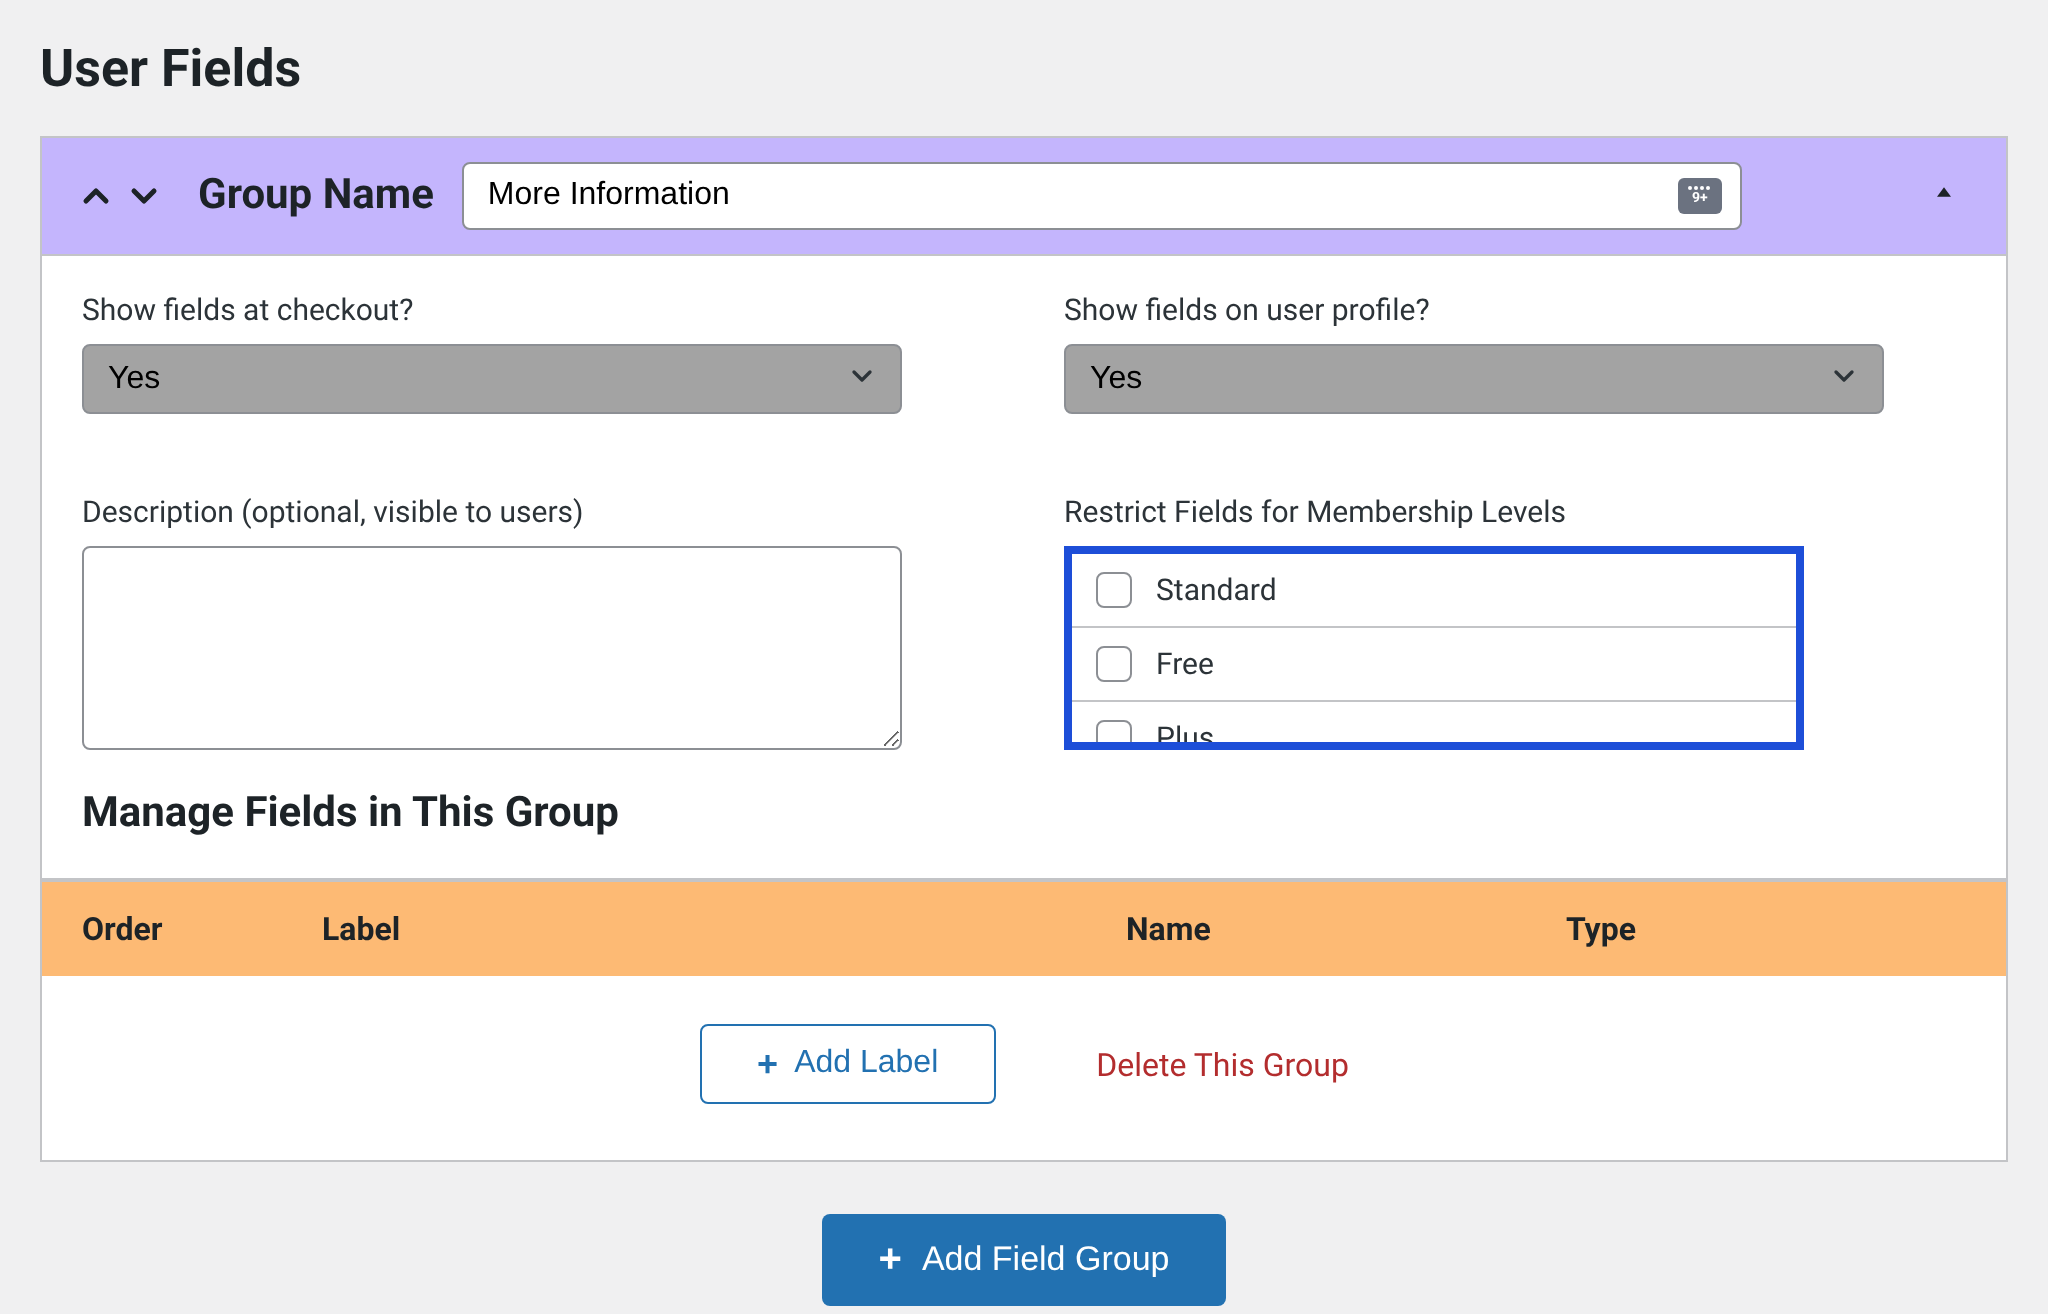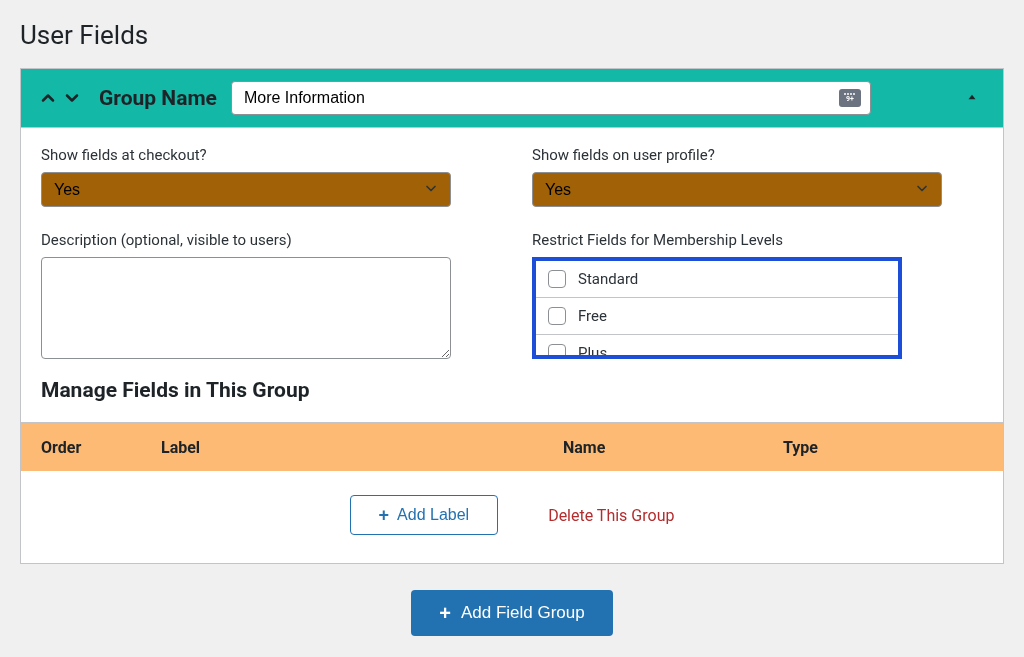--- a/index.html
+++ b/index.html
@@ -9,33 +9,33 @@
     }
     body {
       font-family: -apple-system, BlinkMacSystemFont, "Segoe UI", Roboto, sans-serif;
       background: #f0f0f1;
       padding: 20px;
       color: #1d2327;
       font-size: 14px;
     }
     h1 {
       font-size: 26px;
-      font-weight: 400;
+      font-weight: 700;
       color: #1d2327;
       margin-bottom: 18px;
     }
     .panel {
       background: #fff;
       border: 1px solid #c3c4c7;
     }
     .group-header {
       display: flex;
       align-items: center;
       padding: 12px 16px;
-      background: #14b8a6;
+      background: #c4b5fd;
       border-bottom: 1px solid #c3c4c7;
       gap: 8px;
     }
     .move-buttons {
       display: flex;
       gap: 2px;
     }
     .move-btn {
       width: 22px;
       height: 22px;
@@ -107,42 +107,42 @@
       cursor: pointer;
       color: #1d2327;
     }
     .collapse-btn svg { width: 14px; height: 14px; }
     .group-body {
       padding: 18px 20px 20px 20px;
     }
     .form-row {
       display: flex;
       gap: 40px;
-      margin-bottom: 24px;
+      margin-bottom: 40px;
     }
     .form-col {
       flex: 1;
     }
     .form-label {
       display: block;
       font-size: 15px;
       color: #2c3338;
       margin-bottom: 8px;
     }
     .select-wrap {
       position: relative;
     }
     .select {
       width: 100%;
       max-width: 410px;
       padding: 8px 24px 8px 12px;
       font-size: 16px;
       border: 1px solid #8c8f94;
       border-radius: 4px;
-      background: #a16207;
+      background: #a3a3a3;
       appearance: none;
       cursor: pointer;
     }
     .select-chevron {
       position: absolute;
       right: 12px;
       top: 50%;
       transform: translateY(-50%);
       pointer-events: none;
       color: #2c3338;

